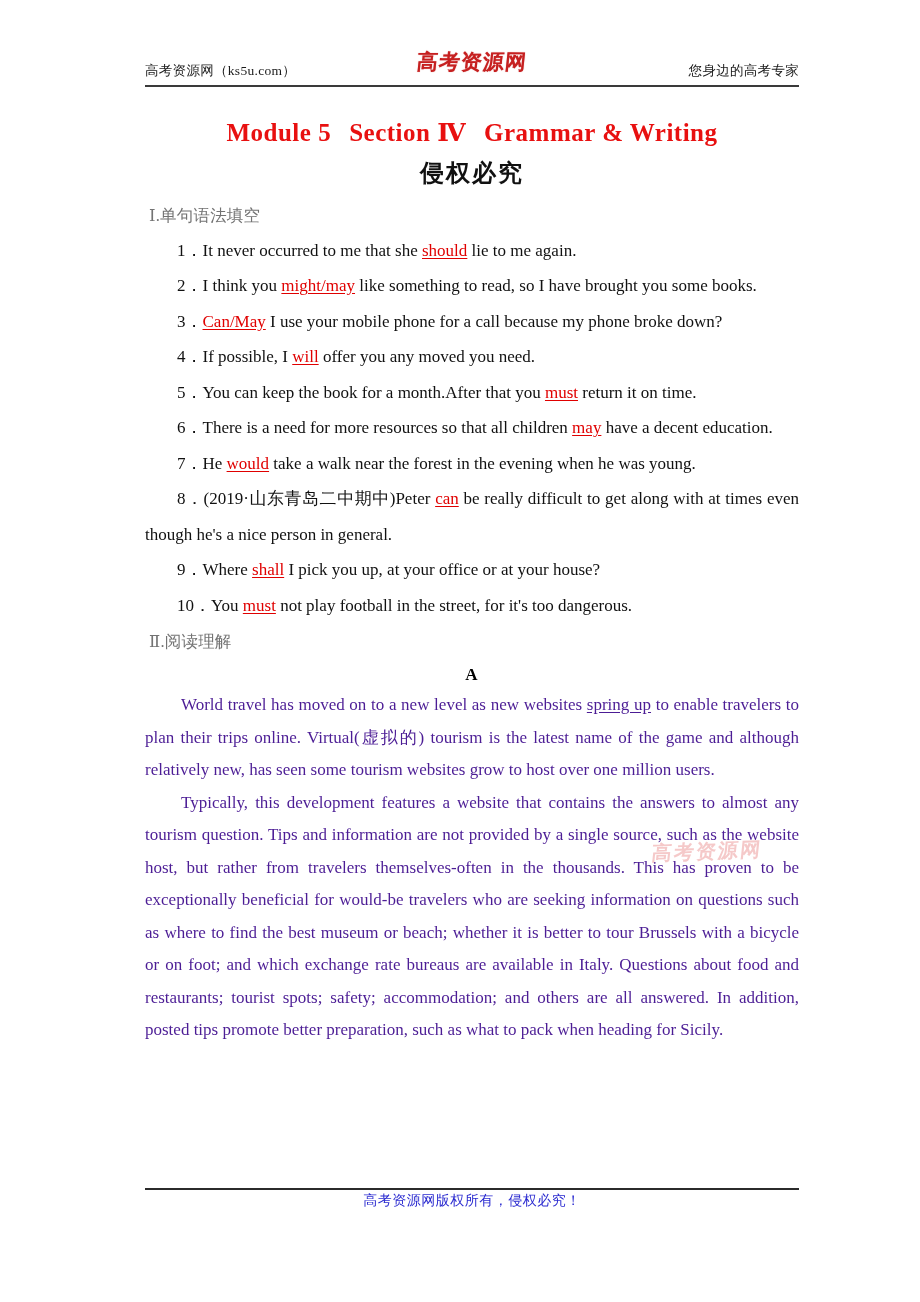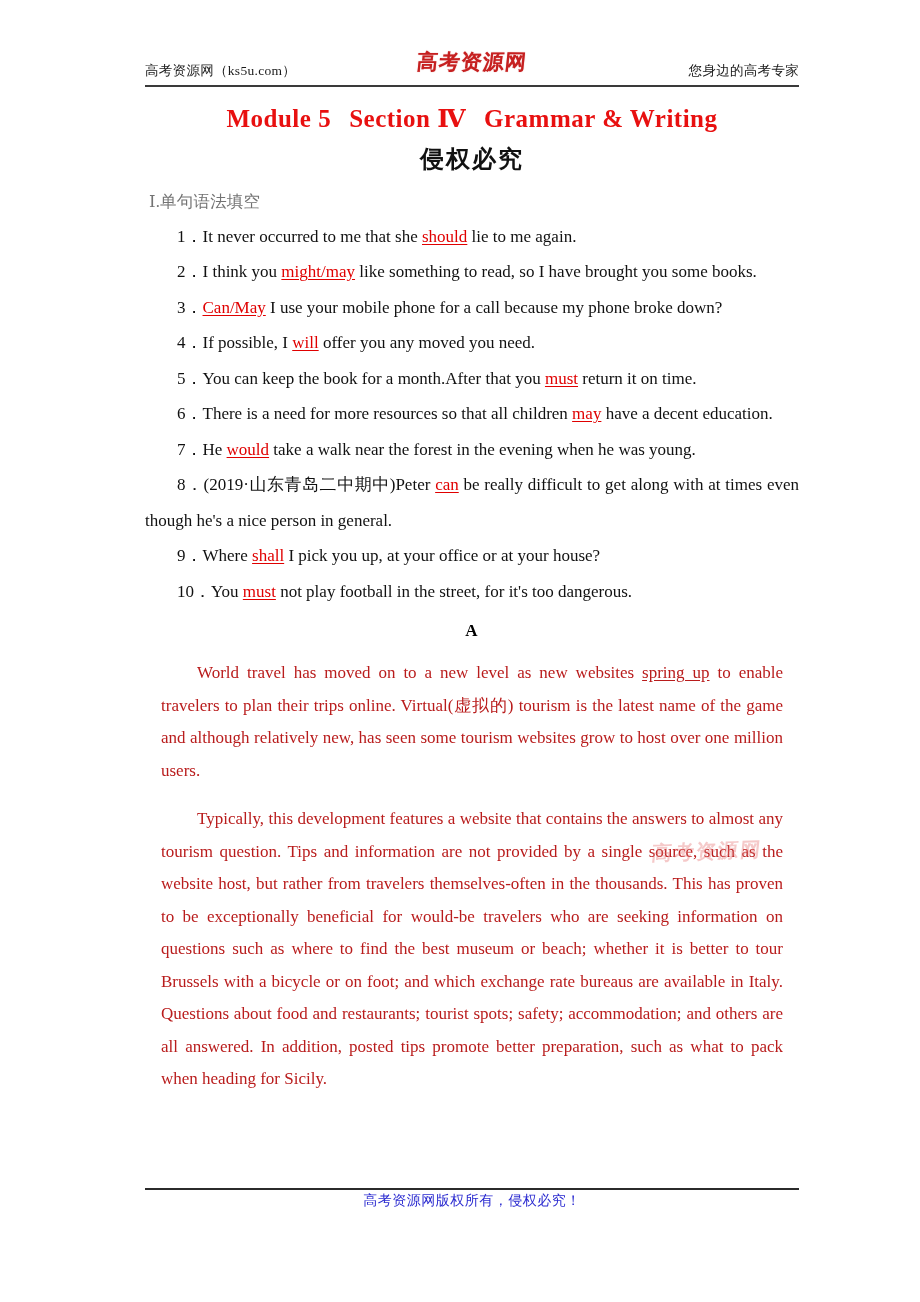--- a/index.html
+++ b/index.html
@@ -78,21 +78,21 @@
     width: 654px;
   }
 
   .doc-title {
     text-align: center;
     color: #e81010;
     font-weight: bold;
     font-size: 25px;
     line-height: 1.15;
     letter-spacing: .5px;
-    margin: 0 0 2px 0;
+    margin: 14px 0 2px 0;
     white-space: nowrap;
   }
   .doc-title .gap { display: inline-block; width: 18px; }
 
   .doc-subtitle {
     text-align: center;
     font-size: 24px;
     font-weight: bold;
     letter-spacing: 2px;
     margin: 9px 0 16px 0;
@@ -131,24 +131,24 @@
     text-align: center;
     font-size: 17px;
     font-weight: bold;
     margin: 12px 0 4px 0;
     letter-spacing: 1px;
   }
 
   .para {
     font-size: 17px;
     line-height: 32.5px;
-    margin: 16px;
+    margin: 0;
     text-align: justify;
     text-indent: 36px;
-    color: #b91c1c;
+    color: #4c1d95;
     position: relative;
   }
   .para.j { text-align: justify; text-align-last: left; }
 
   .u { text-decoration: underline; text-underline-offset: 2px; }
 
   
   .watermark {
     position: absolute;
     left: 640px;
@@ -217,20 +217,21 @@
     <p class="q"><span>6．</span><span>There is a need for more resources so that all children </span><span class="ans">may</span><span> have a decent education.</span></p>
 
     <p class="q short"><span>7．</span><span>He </span><span class="ans">would</span><span> take a walk near the forest in the evening when he was young.</span></p>
 
     <p class="q"><span>8．</span><span>(2019·山东青岛二中期中)Peter </span><span class="ans">can</span><span> be really difficult to get along with at times even though he's a nice person in general.</span></p>
 
     <p class="q short"><span>9．</span><span>Where </span><span class="ans">shall</span><span> I pick you up, at your office or at your house?</span></p>
 
     <p class="q short"><span>10．</span><span>You </span><span class="ans">must</span><span> not play football in the street, for it's too dangerous.</span></p>
 
+    <div class="section-label">Ⅱ.阅读理解</div>
 
     <div class="passage-letter">A</div>
 
     <p class="para j"><span>World travel has moved on to a new level as new websites </span><span class="u">spring up</span><span> to enable travelers to plan their trips online. Virtual(虚拟的) tourism is the latest name of the game and although relatively new, has seen some tourism websites grow to host over one million users.</span></p>
 
     <p class="para j">Typically, this development features a website that contains the answers to almost any tourism question. Tips and information are not provided by a single source, such as the website host, but rather from travelers themselves-often in the thousands. This has proven to be exceptionally beneficial for would-be travelers who are seeking information on questions such as where to find the best museum or beach; whether it is better to tour Brussels with a bicycle or on foot; and which exchange rate bureaus are available in Italy. Questions about food and restaurants; tourist spots; safety; accommodation; and others are all answered. In addition, posted tips promote better preparation, such as what to pack when heading for Sicily.</p>
 
   </div>
 
   <div class="watermark">高考资源网</div>

